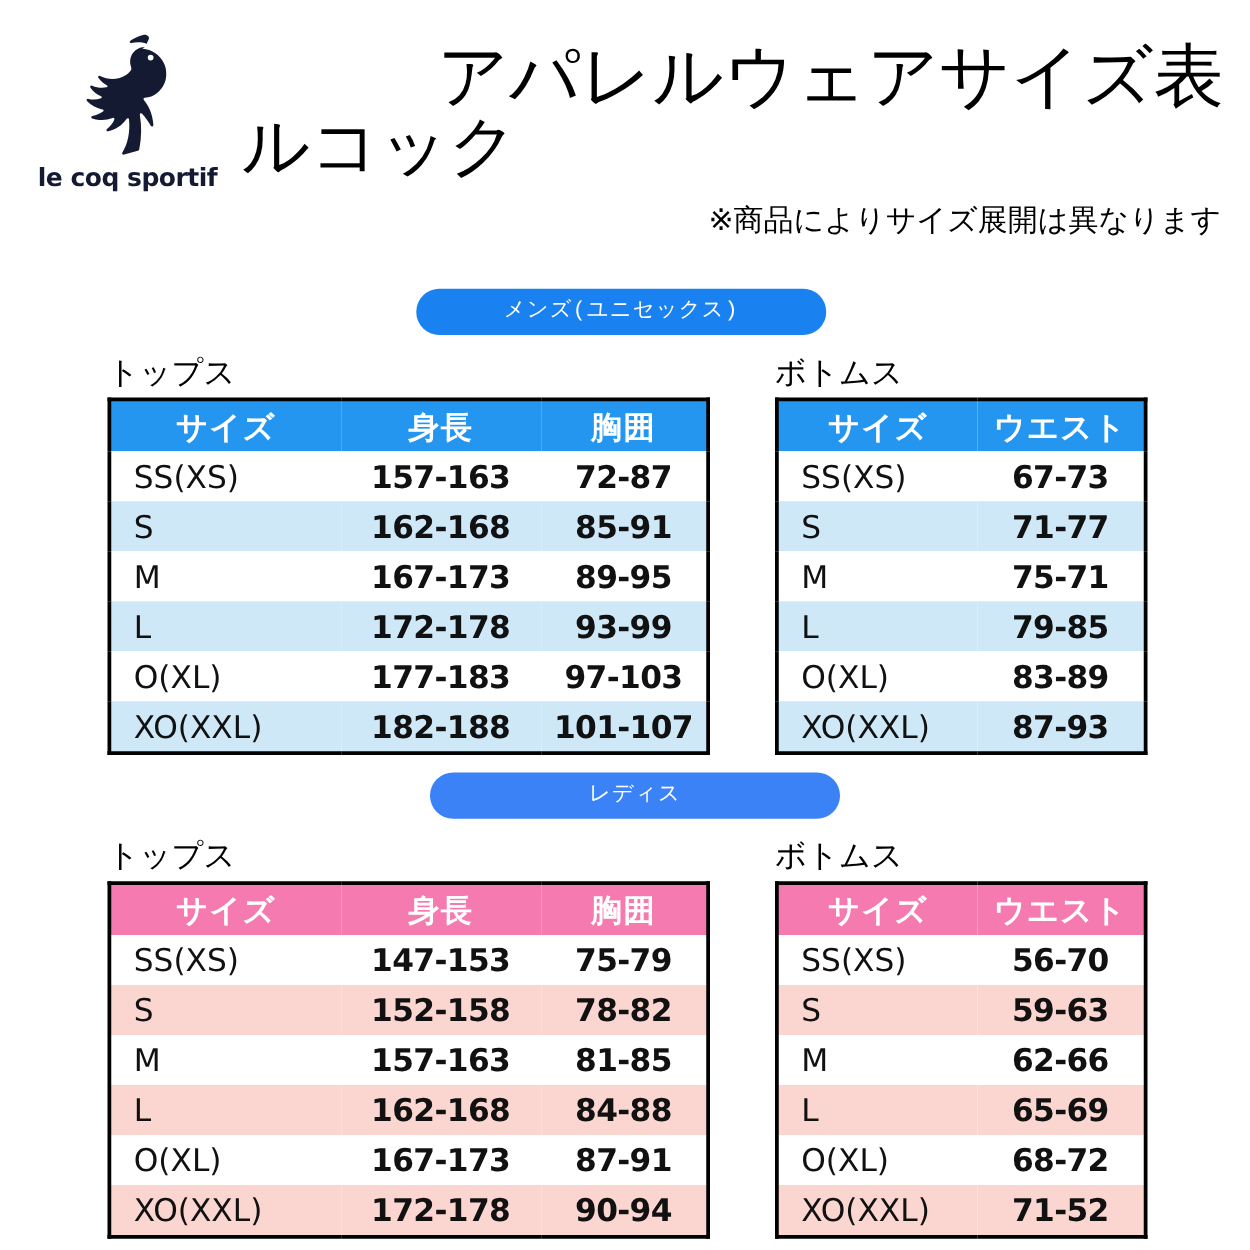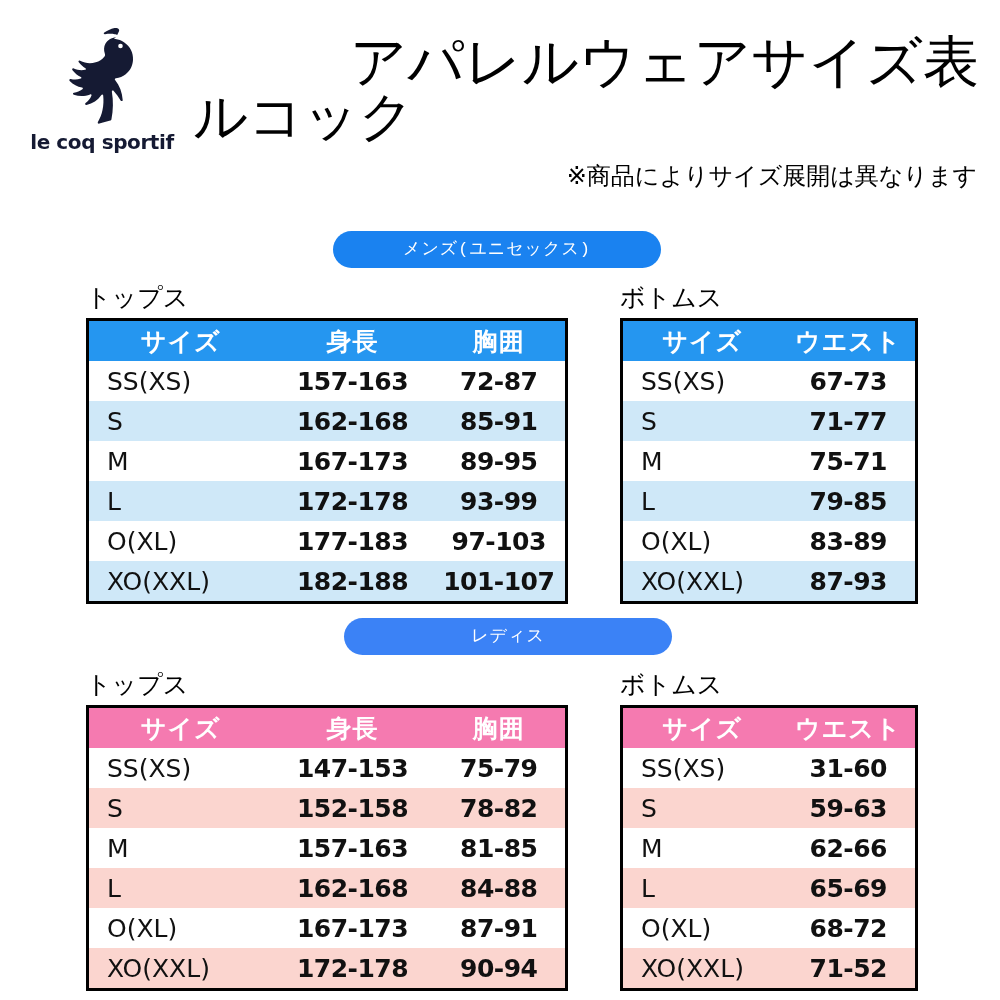--- a/index.html
+++ b/index.html
@@ -364,21 +364,21 @@
     </colgroup>
   <thead>
     <tr>
       <th>サイズ</th>
       <th>ウエスト</th>
     </tr>
   </thead>
   <tbody>
     <tr>
       <td class="size-cell">SS(XS)</td>
-      <td class="val-cell">31-60</td>
+      <td class="val-cell">56-70</td>
     </tr>
     <tr>
       <td class="size-cell">S</td>
       <td class="val-cell">59-63</td>
     </tr>
     <tr>
       <td class="size-cell">M</td>
       <td class="val-cell">62-66</td>
     </tr>
     <tr>

